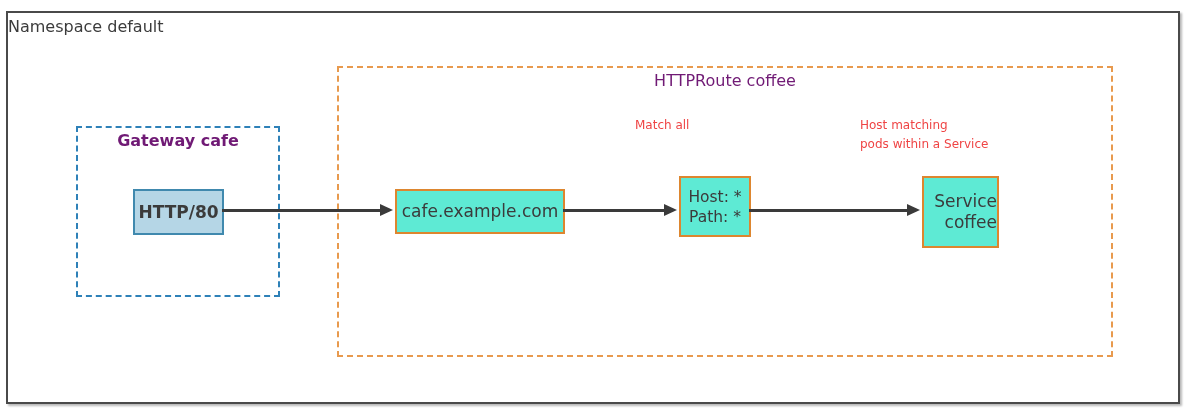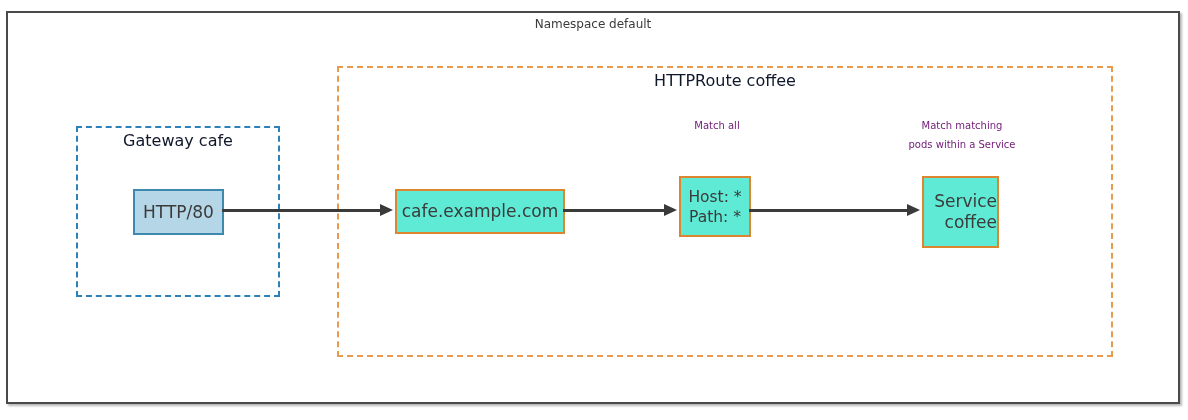--- a/index.html
+++ b/index.html
@@ -18,45 +18,45 @@
     width: 1174px; height: 393px;
     border: 2px solid #4a4a4a;
     box-shadow: 2px 2px 2px rgba(0,0,0,0.28);
     box-sizing: border-box;
     background: #ffffff;
   }
   .outer-title {
     position: absolute;
     left: 0; top: 4px;
     width: 100%;
-    text-align: center;
-    font-size: 12px;
+    font-size: 16px;
     color: #3b3b3b;
   }
   .group {
     position: absolute;
     box-sizing: border-box;
   }
   .group-gateway {
     left: 68px; top: 113px;            
     width: 204px; height: 171px;
     border: 2px dashed #2e81b8;
+    font-weight: bold;
   }
   .group-route {
     left: 329px; top: 53px;            
     width: 776px; height: 291px;
     border: 2px dashed #e89a4e;
   }
   .group-label {
     position: absolute;
     left: 0; top: 3px;
     width: 100%;
     text-align: center;
     font-size: 16px;
-    color: #0f172a;
+    color: #701a75;
   }
   .node {
     position: absolute;
     box-sizing: border-box;
     display: flex;
     flex-direction: column;
     align-items: center;
     justify-content: center;
     text-align: center;
     font-size: 17px;
@@ -71,24 +71,24 @@
     background: #5eead4;
     border: 2px solid #dd862f;
   }
   .node-listener { left: 55px; top: 61px; width: 91px; height: 46px; }   
   .node-hostname { left: 56px; top: 121px; width: 170px; height: 45px; } 
   .node-match    { left: 340px; top: 108px; width: 72px; height: 61px; font-size: 15.5px; line-height: 20px; }
   .node-service  { left: 583px; top: 108px; width: 77px; height: 72px; align-items: flex-end; }
   .annotation {
     position: absolute;
     top: 48px;                          
-    text-align: center;
-    font-size: 10px;
+    text-align: left;
+    font-size: 12px;
     line-height: 19px;
-    color: #701a75;
+    color: #ef4444;
   }
   .annotation-match   { left: 296px; width: 164px; }
   .annotation-service { left: 521px; width: 204px; }
   .arrow { position: absolute; }
   .arrow-line {
     position: absolute;
     top: 209px;
     height: 3px;
     background: #3a3a3a;
   }
@@ -123,21 +123,21 @@
     </div>
 
     <div class="group group-route">
       <div class="group-label">HTTPRoute coffee</div>
 
       <div class="annotation annotation-match">
         <div>Match all</div>
       </div>
 
       <div class="annotation annotation-service">
-        <div>Match matching</div>
+        <div>Host matching</div>
         <div>pods within a Service</div>
       </div>
 
       <div class="node node-orange node-hostname">
         <span>cafe.example.com</span>
       </div>
 
       <div class="node node-orange node-match">
         <span>Host: *</span>
         <span>Path: *</span>

